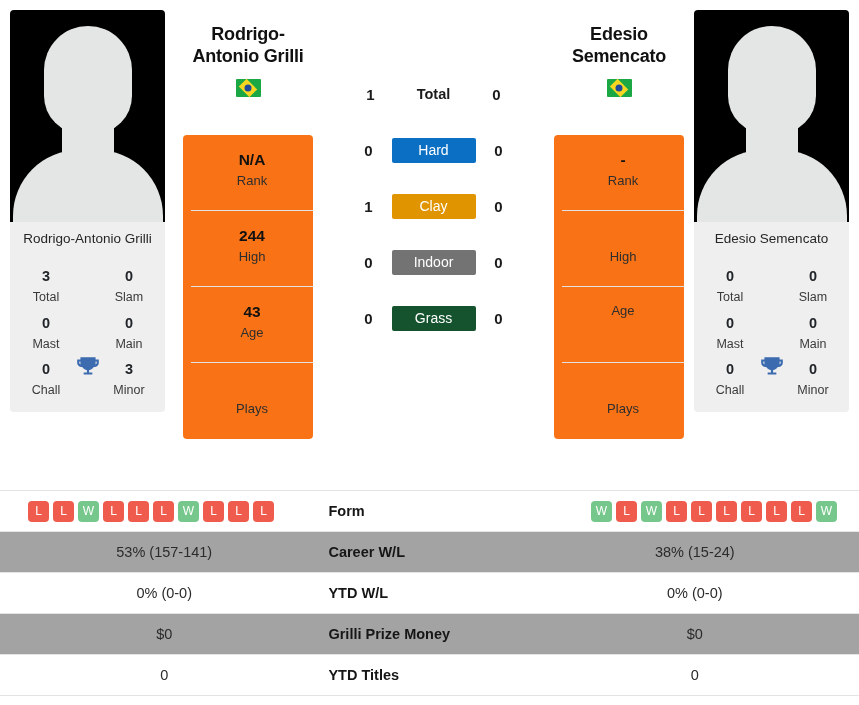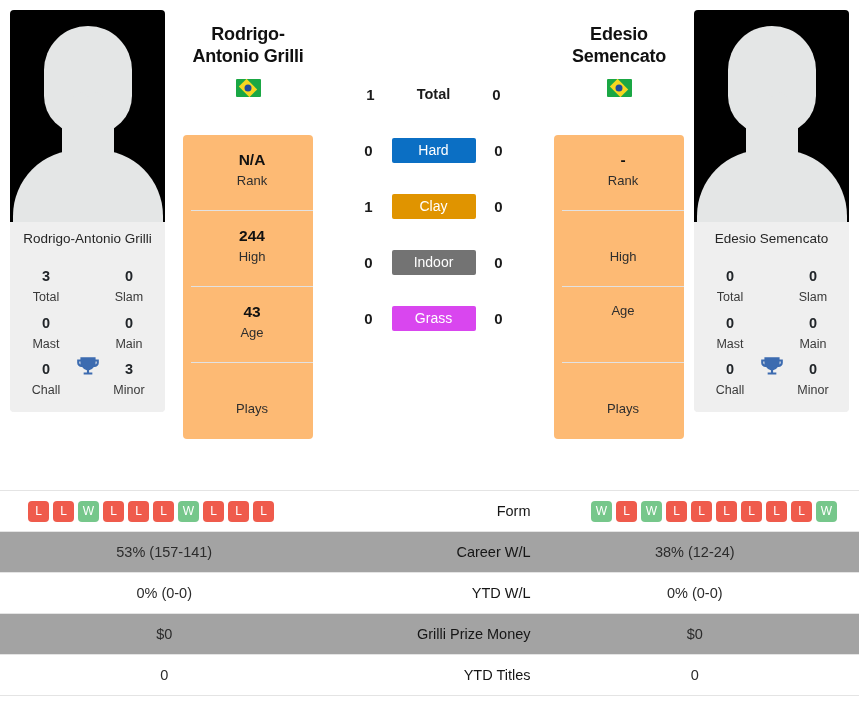--- a/index.html
+++ b/index.html
@@ -157,21 +157,21 @@
     position: absolute;
     left: 50%; top: 50%;
     width: 7px; height: 7px;
     transform: translate(-50%,-50%);
     background: #1f4a9c;
     border-radius: 50%;
   }
 
   .info-card {
     margin-top: 38px;
-    background: #fdba74;
+    background: #f97316;
     border-radius: 4px;
     overflow: hidden;
     padding-left: 8px;
   }
   .info-cell {
     padding: 14px 6px 14px 6px;
     text-align: center;
     border-bottom: 1px solid #e2e2e2;
     min-height: 76px;
   }
@@ -232,21 +232,21 @@
   .cmp-table tr { border-top: 1px solid #e4e4e4; }
   .cmp-table tr:last-child { border-bottom: 1px solid #e4e4e4; }
   .cmp-table tr.striped { background: #a3a3a3; }
   .cmp-table td {
     height: 41px;
     vertical-align: middle;
     font-size: 14.5px;
     color: #2b2b2b;
   }
   td.c-left  { width: 325px; text-align: center; }
-  td.c-mid   { width: 200px; text-align: right; font-weight: normal; color: #161616; margin-top: 32px; }
+  td.c-mid   { width: 200px; text-align: left; font-weight: bold; color: #161616; margin-top: 32px; }
   td.c-right { width: 325px; text-align: center; }
 
   .form-strip {
     display: flex;
     gap: 4px;
     align-items: center;
   }
   .form-strip.left  { justify-content: flex-start; padding-left: 28px; }
   .form-strip.right { justify-content: flex-end;  padding-right: 22px; }
   .form-badge {
@@ -361,21 +361,21 @@
         <div class="surf-badge" style="background:#e09400">Clay</div>
         <div class="h2h-score">0</div>
       </div>
       <div class="h2h-row">
         <div class="h2h-score">0</div>
         <div class="surf-badge" style="background:#737373">Indoor</div>
         <div class="h2h-score">0</div>
       </div>
       <div class="h2h-row">
         <div class="h2h-score">0</div>
-        <div class="surf-badge" style="background:#d946ef">Grass</div>
+        <div class="surf-badge" style="background:#14532d">Grass</div>
         <div class="h2h-score">0</div>
       </div>
     </div>
 
     <div class="info-col">
       <div class="pname">Edesio Semencato</div>
       <div class="flag-wrap">
         <span class="flag">
           <span class="lozenge"></span>
           <span class="globe"></span>
@@ -480,21 +480,21 @@
               <div class="form-badge fb-l">L</div>
               <div class="form-badge fb-l">L</div>
               <div class="form-badge fb-l">L</div>
               <div class="form-badge fb-w">W</div>
             </div>
         </td>
       </tr>
       <tr class="striped">
         <td class="c-left">53% (157-141)</td>
         <td class="c-mid">Career W/L</td>
-        <td class="c-right">38% (12-24)</td>
+        <td class="c-right">38% (15-24)</td>
       </tr>
       <tr>
         <td class="c-left">0% (0-0)</td>
         <td class="c-mid">YTD W/L</td>
         <td class="c-right">0% (0-0)</td>
       </tr>
       <tr class="striped">
         <td class="c-left">$0</td>
         <td class="c-mid">Grilli Prize Money</td>
         <td class="c-right">$0</td>

